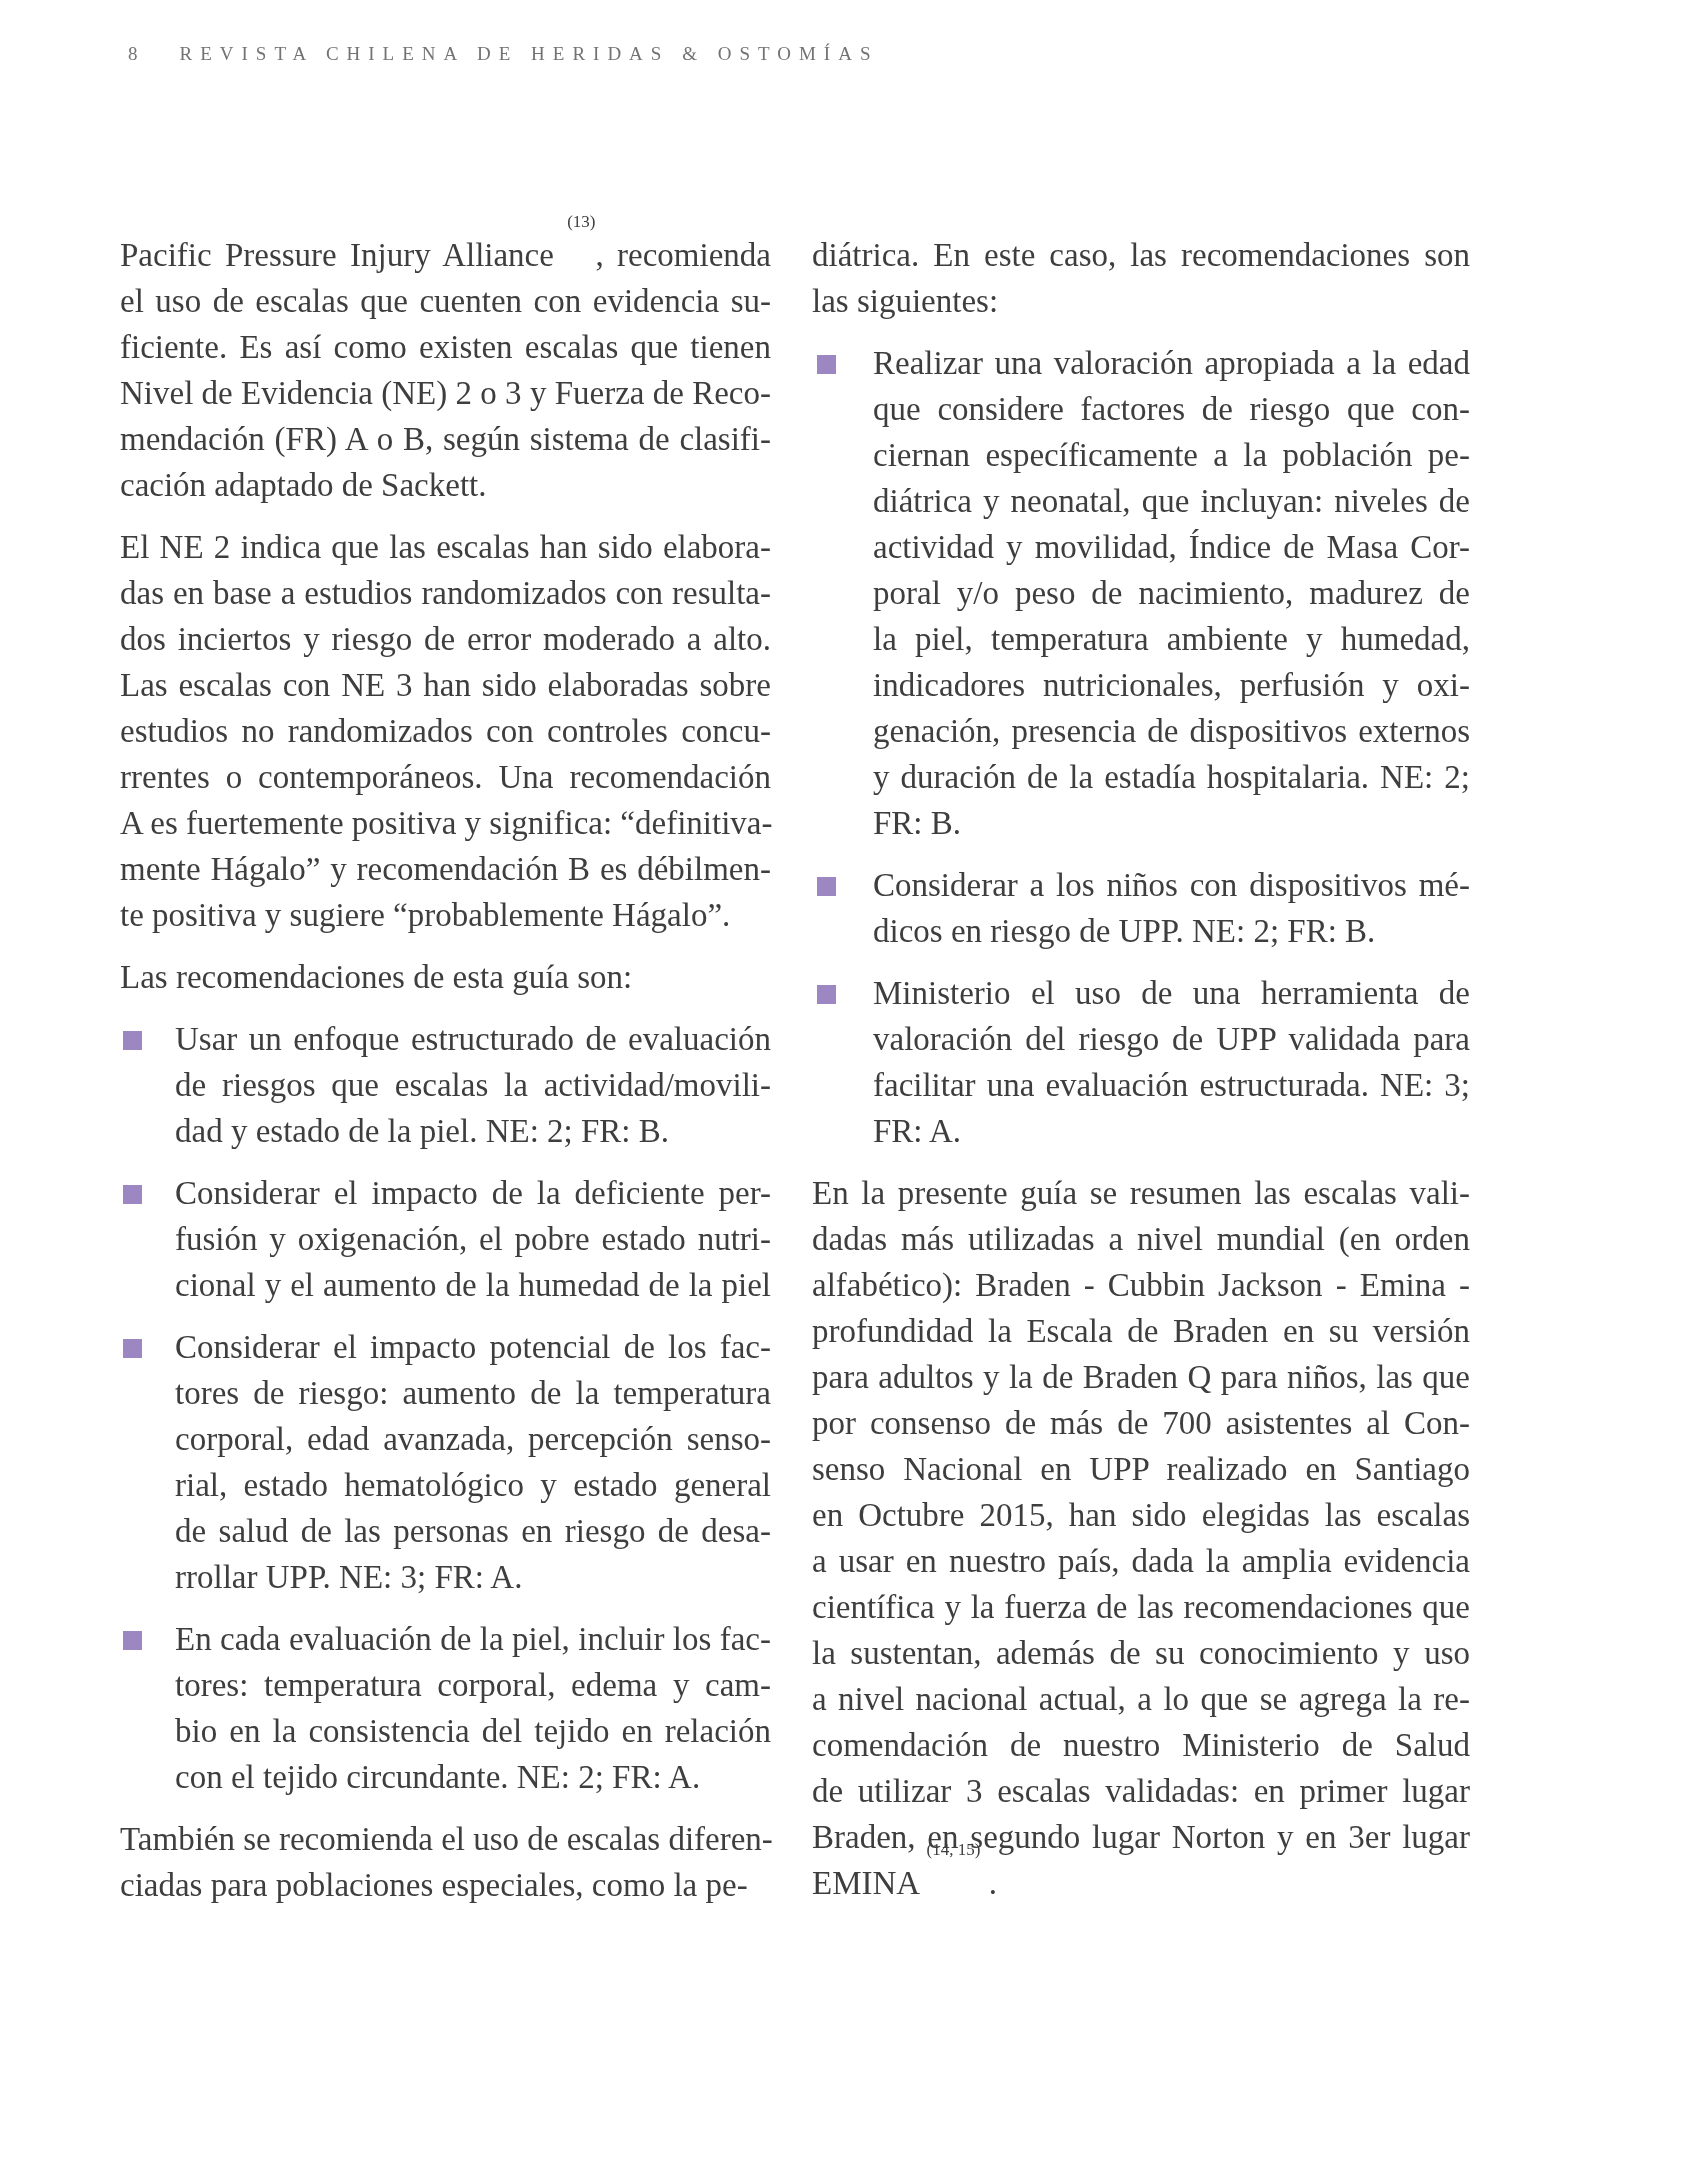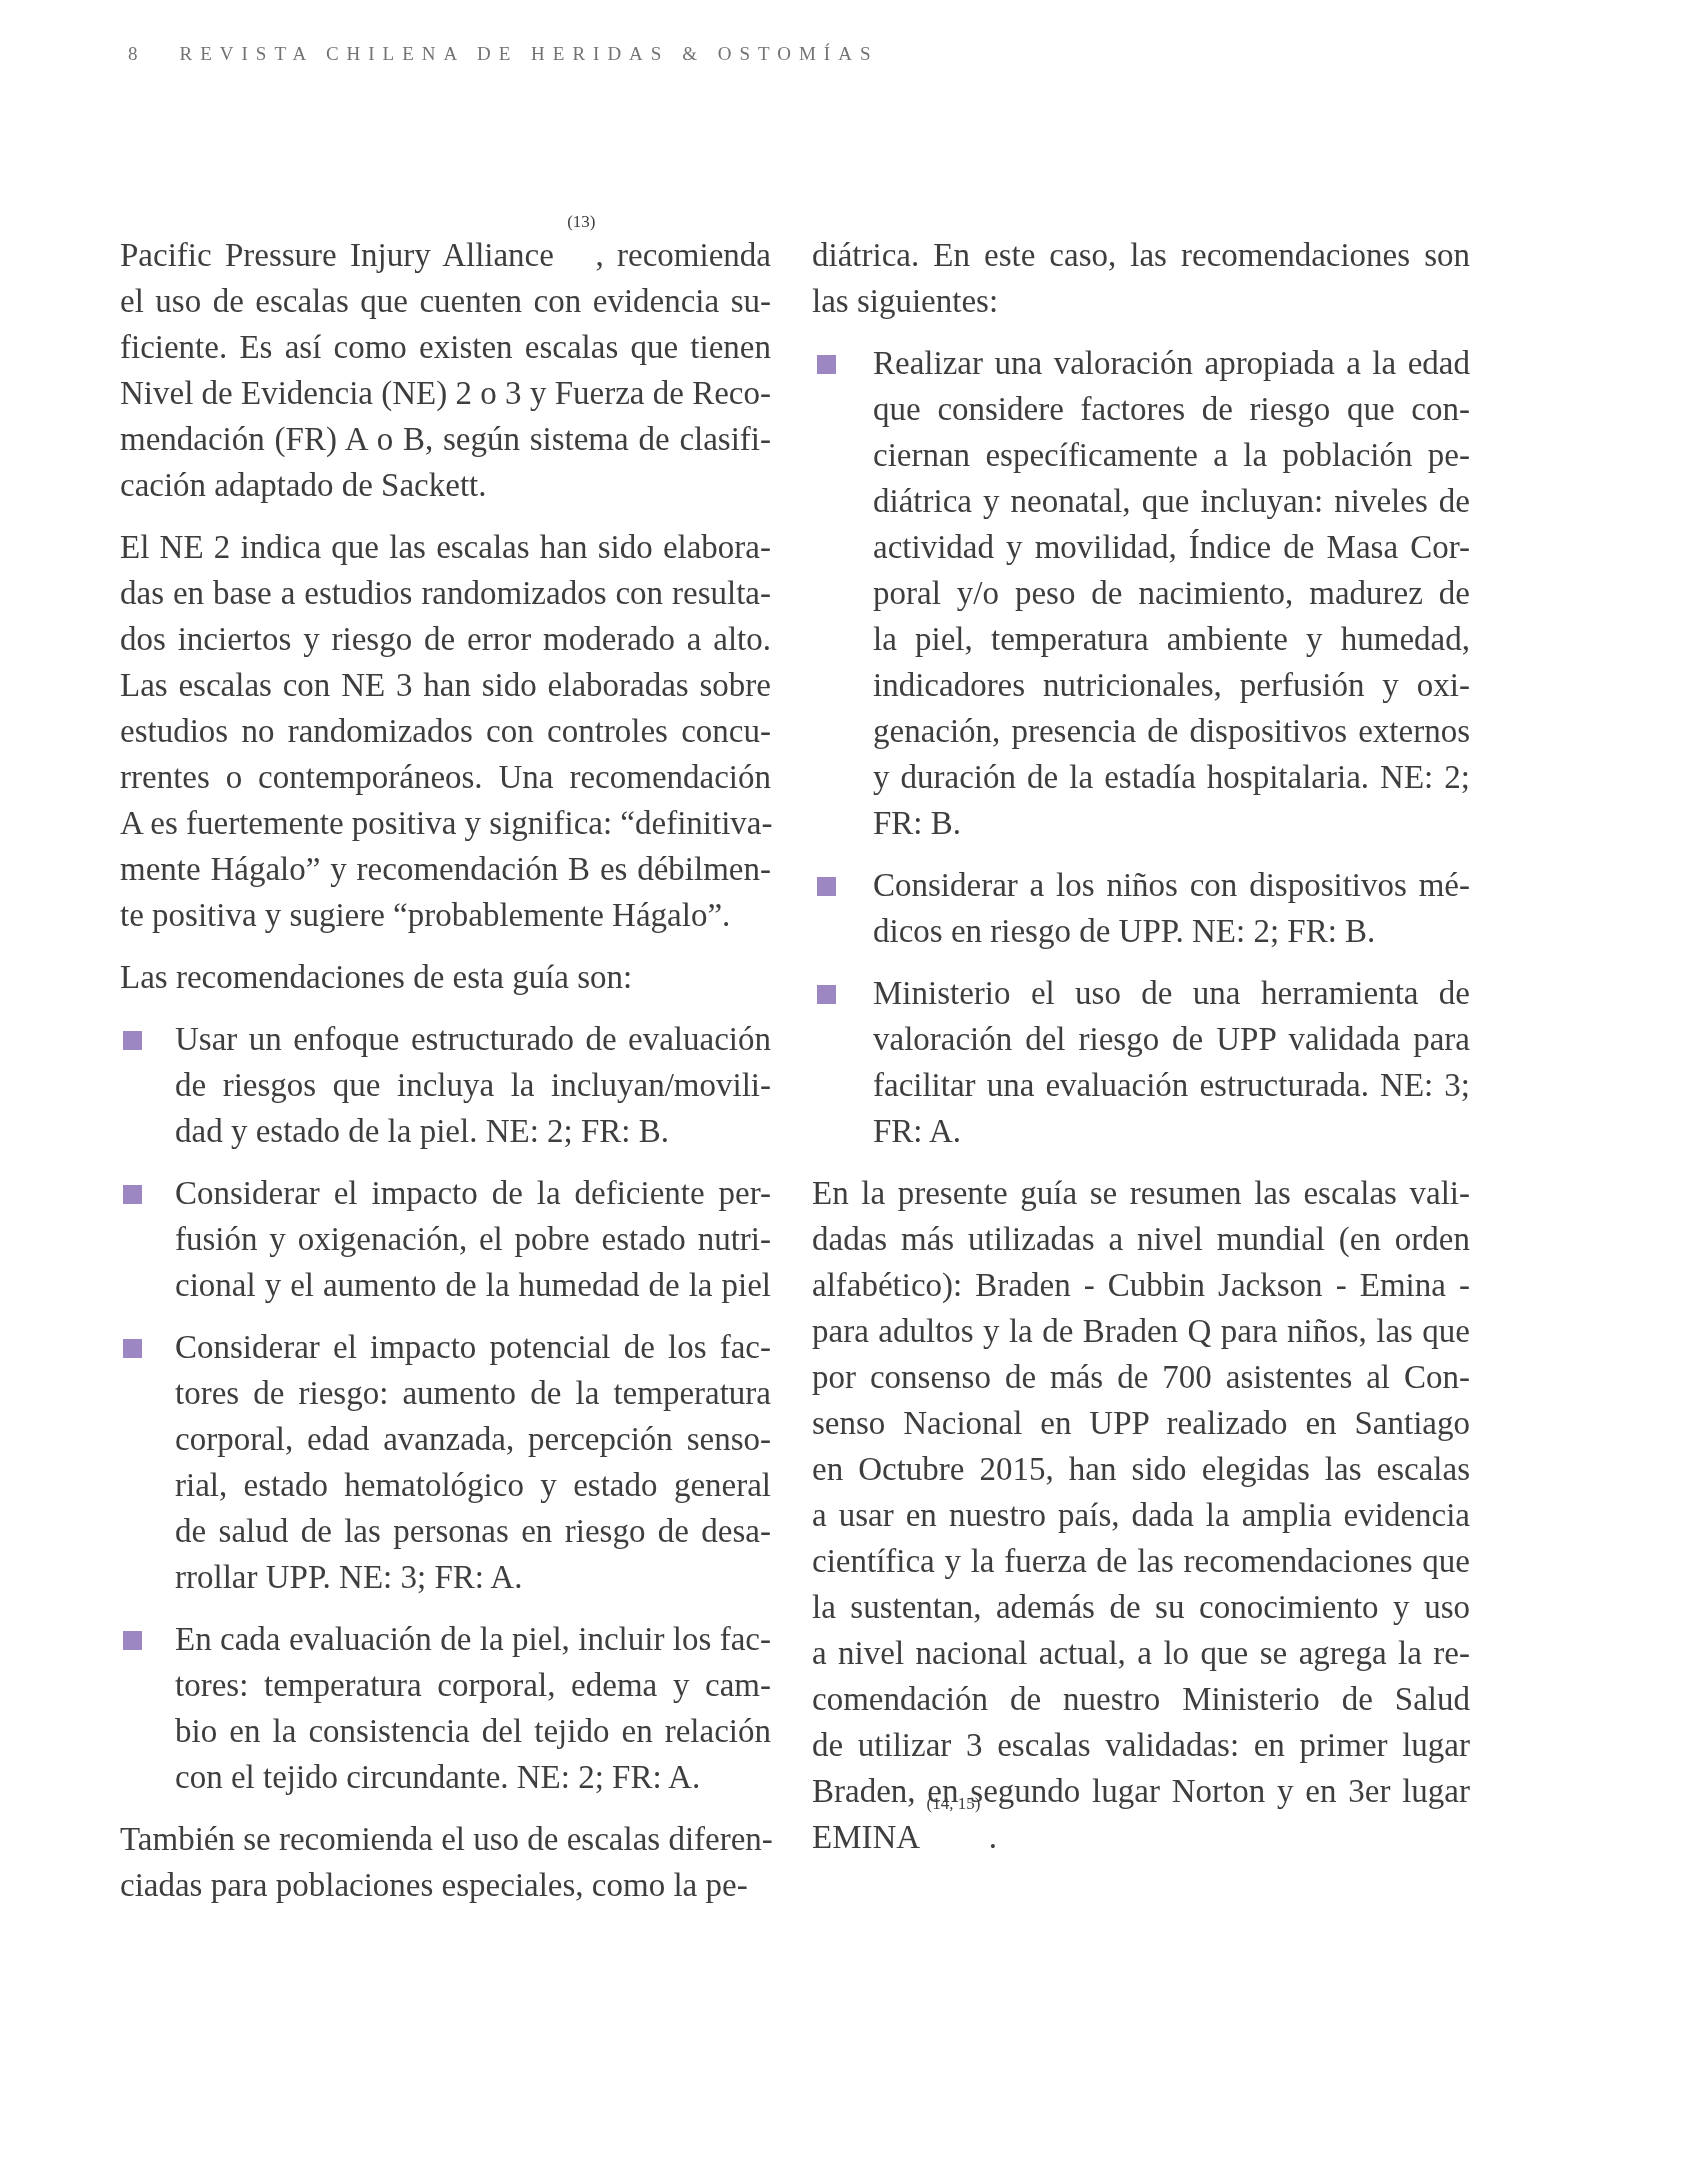--- a/index.html
+++ b/index.html
@@ -49,21 +49,21 @@
       <span class="line">mente Hágalo” y recomendación B es débilmen-</span>
       <span class="line last">te positiva y sugiere “probablemente Hágalo”.</span>
     </div>
   <div class="para">
       <span class="line last">Las recomendaciones de esta guía son:</span>
     </div>
   <div>
       <div class="bullet-item">
         <span class="bullet" style="background: rgb(156, 135, 194);"></span>
         <span class="line">Usar un enfoque estructurado de evaluación</span>
-        <span class="line">de riesgos que incluya la incluyan/movili-</span>
+        <span class="line">de riesgos que escalas la actividad/movili-</span>
         <span class="line last">dad y estado de la piel. NE: 2; FR: B.</span>
       </div>
       <div class="bullet-item">
         <span class="bullet" style="background: rgb(156, 135, 194);"></span>
         <span class="line">Considerar el impacto de la deficiente per-</span>
         <span class="line">fusión y oxigenación, el pobre estado nutri-</span>
         <span class="line">cional y el aumento de la humedad de la piel</span>
       </div>
       <div class="bullet-item">
         <span class="bullet" style="background: rgb(156, 135, 194);"></span>
@@ -118,20 +118,21 @@
         <span class="line">Ministerio el uso de una herramienta de</span>
         <span class="line">valoración del riesgo de UPP validada para</span>
         <span class="line">facilitar una evaluación estructurada. NE: 3;</span>
         <span class="line last">FR: A.</span>
       </div>
     </div>
   <div class="para">
       <span class="line">En la presente guía se resumen las escalas vali-</span>
       <span class="line">dadas más utilizadas a nivel mundial (en orden</span>
       <span class="line">alfabético): Braden - Cubbin Jackson - Emina -</span>
+      <span class="line">profundidad la Escala de Braden en su versión</span>
       <span class="line">para adultos y la de Braden Q para niños, las que</span>
       <span class="line">por consenso de más de 700 asistentes al Con-</span>
       <span class="line">senso Nacional en UPP realizado en Santiago</span>
       <span class="line">en Octubre 2015, han sido elegidas las escalas</span>
       <span class="line">a usar en nuestro país, dada la amplia evidencia</span>
       <span class="line">científica y la fuerza de las recomendaciones que</span>
       <span class="line">la sustentan, además de su conocimiento y uso</span>
       <span class="line">a nivel nacional actual, a lo que se agrega la re-</span>
       <span class="line">comendación de nuestro Ministerio de Salud</span>
       <span class="line">de utilizar 3 escalas validadas: en primer lugar</span>

